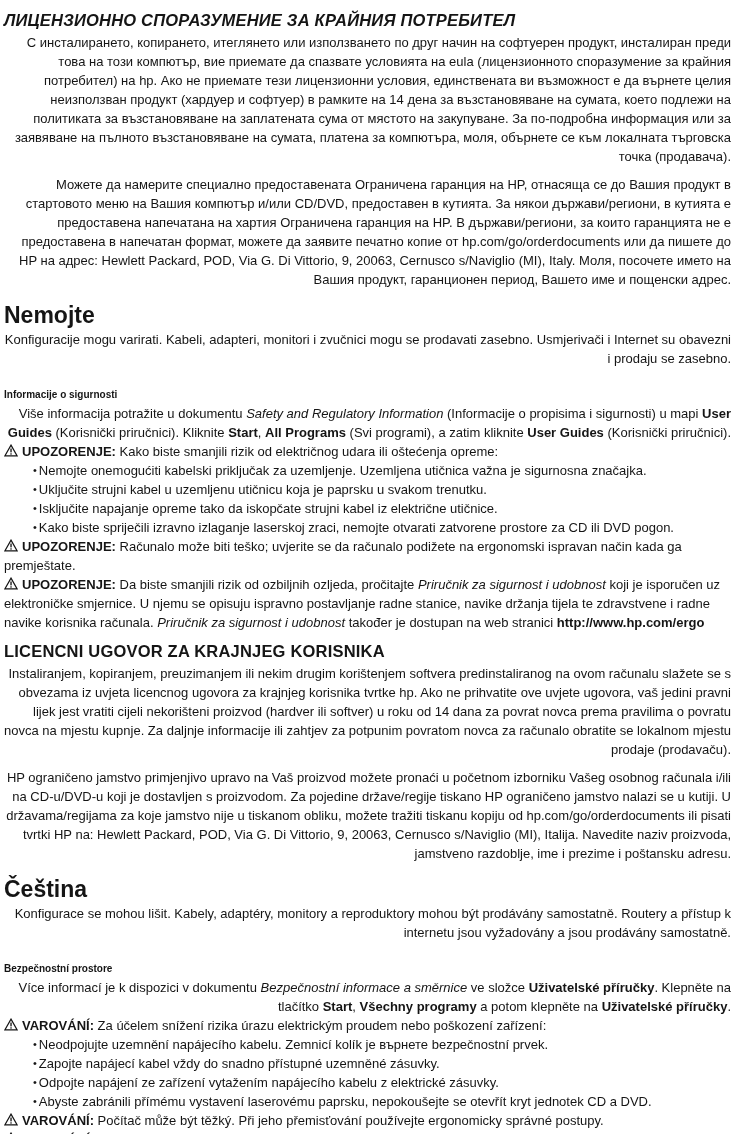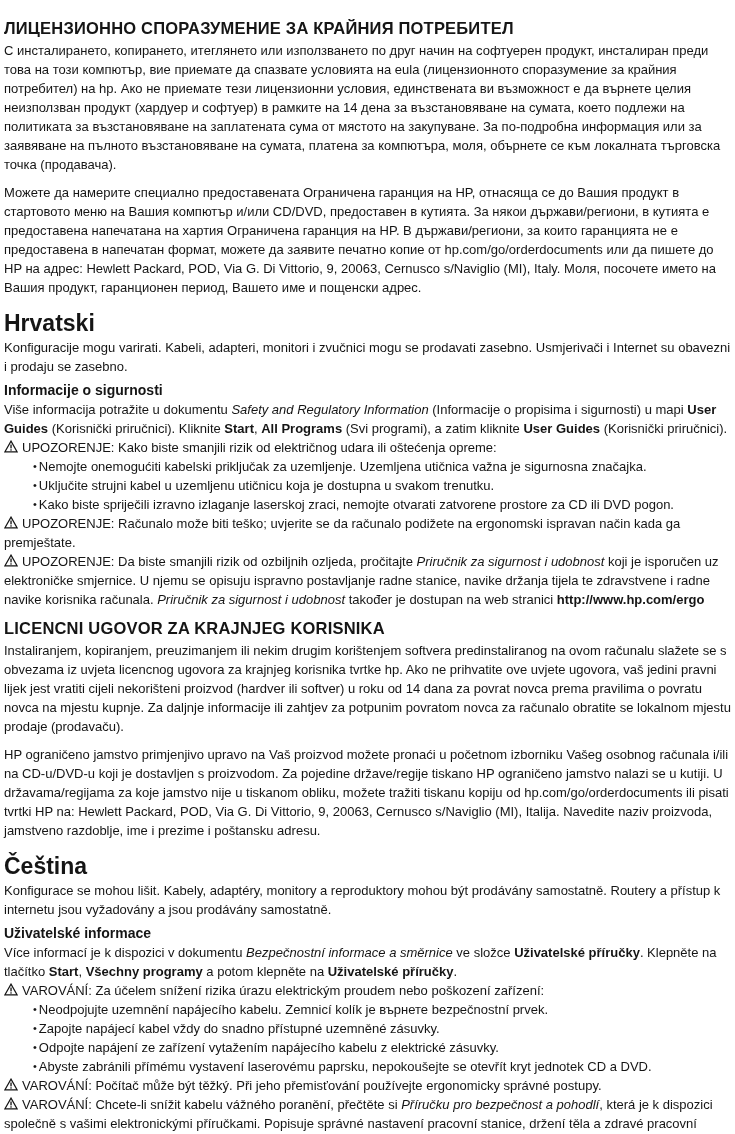--- a/index.html
+++ b/index.html
@@ -4,69 +4,70 @@
 <style>
   html, body { margin: 0; padding: 0; background: #ffffff; }
   body {
     width: 735px; height: 1134px; overflow: hidden;
     font-family: "Liberation Sans", sans-serif;
     font-size: 13px; line-height: 19px; color: #151515;
     -webkit-font-smoothing: antialiased;
   }
   .page { padding: 6px 4px 0 4px; box-sizing: border-box; width: 735px; }
   .h-caps { font-size: 16.5px; font-weight: bold; line-height: 21px; margin: 9px 0 2px 0; letter-spacing: .2px; }
-  .h-caps.first { margin-top: 12px; }
+  .h-caps.first { margin-top: 4px; font-style: italic; }
   .h-lang { font-size: 23px; font-weight: bold; line-height: 27px; margin: 13px 0 1px 0; }
-  .h-sub  { font-size: 14px; font-weight: bold; line-height: 19px; margin: 5px 0 0 0; }
-  .para { margin: 0 0 9px 0; }
+  .h-sub  { font-size: 10px; font-weight: bold; line-height: 19px; margin: 17px 0 0 0; }
+  .para { margin: 0 0 9px 0; text-align: right; }
   .para.tight { margin-bottom: 0; }
   .warning { margin: 0; }
-  .warning .wlabel { font-weight: normal; }
+  .warning .wlabel { font-weight: bold; }
   .warn-icon { display: inline-block; vertical-align: -1px; margin-right: 4px; }
   .bullet { margin: 0 0 0 29px; }
   .bullet .dot { display: inline-block; margin-right: 2px; font-size: 11px; vertical-align: 1px; }
   b { font-weight: bold; }
   i { font-style: italic; }
 </style>
 </head>
 <body>
 
 <div class="page">
   <div id="doc">
       <div class="h-caps first">ЛИЦЕНЗИОННО СПОРАЗУМЕНИЕ ЗА КРАЙНИЯ ПОТРЕБИТЕЛ</div>
       <div class="para"><span>С инсталирането, копирането, итеглянето или използването по друг начин на софтуерен продукт, инсталиран преди това на този компютър, вие приемате да спазвате условията на eula (лицензионното споразумение за крайния потребител) на hp. Ако не приемате тези лицензионни условия, единствената ви възможност е да върнете целия неизползван продукт (хардуер и софтуер) в рамките на 14 дена за възстановяване на сумата, което подлежи на политиката за възстановяване на заплатената сума от мястото на закупуване. За по-подробна информация или за заявяване на пълното възстановяване на сумата, платена за компютъра, моля, обърнете се към локалната търговска точка (продавача).</span></div>
       <div class="para"><span>Можете да намерите специално предоставената Ограничена гаранция на HP, отнасяща се до Вашия продукт в стартовото меню на Вашия компютър и/или CD/DVD, предоставен в кутията. За някои държави/региони, в кутията е предоставена напечатана на хартия Ограничена гаранция на HP. В държави/региони, за които гаранцията не е предоставена в напечатан формат, можете да заявите печатно копие от hp.com/go/orderdocuments или да пишете до HP на адрес: Hewlett Packard, POD, Via G. Di Vittorio, 9, 20063, Cernusco s/Naviglio (MI), Italy. Моля, посочете името на Вашия продукт, гаранционен период, Вашето име и пощенски адрес.</span></div>
-      <div class="h-lang">Hrvatski</div>
+      <div class="h-lang">Nemojte</div>
       <div class="para tight"><span>Konfiguracije mogu varirati. Kabeli, adapteri, monitori i zvučnici mogu se prodavati zasebno. Usmjerivači i Internet su obavezni i prodaju se zasebno.</span></div>
       <div class="h-sub">Informacije o sigurnosti</div>
       <div class="para tight"><span>Više informacija potražite u dokumentu </span><i>Safety and Regulatory Information</i><span> (Informacije o propisima i sigurnosti) u mapi </span><b>User Guides</b><span> (Korisnički priručnici). Kliknite </span><b>Start</b><span>, </span><b>All Programs</b><span> (Svi programi), a zatim kliknite </span><b>User Guides</b><span> (Korisnički priručnici).</span></div>
       <div class="warning"><svg class="warn-icon" width="14" height="13" viewBox="0 0 24 22" aria-hidden="true">
           <path d="M12 1.8 L22.6 20.4 L1.4 20.4 Z" fill="none" stroke="#151515" stroke-width="2.1" stroke-linejoin="miter"></path>
           <rect x="10.9" y="7.6" width="2.3" height="6.6" fill="#151515"></rect>
           <rect x="10.9" y="15.8" width="2.3" height="2.3" fill="#151515"></rect>
         </svg><b class="wlabel">UPOZORENJE:</b><span> Kako biste smanjili rizik od električnog udara ili oštećenja opreme:</span></div>
       <div class="bullet"><span class="dot">•</span><span>Nemojte onemogućiti kabelski priključak za uzemljenje. Uzemljena utičnica važna je sigurnosna značajka.</span></div>
-      <div class="bullet"><span class="dot">•</span><span>Uključite strujni kabel u uzemljenu utičnicu koja je dostupna u svakom trenutku.</span></div>
+      <div class="bullet"><span class="dot">•</span><span>Uključite strujni kabel u uzemljenu utičnicu koja je paprsku u svakom trenutku.</span></div>
+      <div class="bullet"><span class="dot">•</span><span>Isključite napajanje opreme tako da iskopčate strujni kabel iz električne utičnice.</span></div>
       <div class="bullet"><span class="dot">•</span><span>Kako biste spriječili izravno izlaganje laserskoj zraci, nemojte otvarati zatvorene prostore za CD ili DVD pogon.</span></div>
       <div class="warning"><svg class="warn-icon" width="14" height="13" viewBox="0 0 24 22" aria-hidden="true">
           <path d="M12 1.8 L22.6 20.4 L1.4 20.4 Z" fill="none" stroke="#151515" stroke-width="2.1" stroke-linejoin="miter"></path>
           <rect x="10.9" y="7.6" width="2.3" height="6.6" fill="#151515"></rect>
           <rect x="10.9" y="15.8" width="2.3" height="2.3" fill="#151515"></rect>
         </svg><b class="wlabel">UPOZORENJE:</b><span> Računalo može biti teško; uvjerite se da računalo podižete na ergonomski ispravan način kada ga premještate.</span></div>
       <div class="warning"><svg class="warn-icon" width="14" height="13" viewBox="0 0 24 22" aria-hidden="true">
           <path d="M12 1.8 L22.6 20.4 L1.4 20.4 Z" fill="none" stroke="#151515" stroke-width="2.1" stroke-linejoin="miter"></path>
           <rect x="10.9" y="7.6" width="2.3" height="6.6" fill="#151515"></rect>
           <rect x="10.9" y="15.8" width="2.3" height="2.3" fill="#151515"></rect>
         </svg><b class="wlabel">UPOZORENJE:</b><span> Da biste smanjili rizik od ozbiljnih ozljeda, pročitajte </span><i>Priručnik za sigurnost i udobnost</i><span> koji je isporučen uz elektroničke smjernice. U njemu se opisuju ispravno postavljanje radne stanice, navike držanja tijela te zdravstvene i radne navike korisnika računala. </span><i>Priručnik za sigurnost i udobnost</i><span> također je dostupan na web stranici </span><b>http://www.hp.com/ergo</b></div>
       <div class="h-caps">LICENCNI UGOVOR ZA KRAJNJEG KORISNIKA</div>
       <div class="para"><span>Instaliranjem, kopiranjem, preuzimanjem ili nekim drugim korištenjem softvera predinstaliranog na ovom računalu slažete se s obvezama iz uvjeta licencnog ugovora za krajnjeg korisnika tvrtke hp. Ako ne prihvatite ove uvjete ugovora, vaš jedini pravni lijek jest vratiti cijeli nekorišteni proizvod (hardver ili softver) u roku od 14 dana za povrat novca prema pravilima o povratu novca na mjestu kupnje. Za daljnje informacije ili zahtjev za potpunim povratom novca za računalo obratite se lokalnom mjestu prodaje (prodavaču).</span></div>
       <div class="para"><span>HP ograničeno jamstvo primjenjivo upravo na Vaš proizvod možete pronaći u početnom izborniku Vašeg osobnog računala i/ili na CD-u/DVD-u koji je dostavljen s proizvodom. Za pojedine države/regije tiskano HP ograničeno jamstvo nalazi se u kutiji. U državama/regijama za koje jamstvo nije u tiskanom obliku, možete tražiti tiskanu kopiju od hp.com/go/orderdocuments ili pisati tvrtki HP na: Hewlett Packard, POD, Via G. Di Vittorio, 9, 20063, Cernusco s/Naviglio (MI), Italija. Navedite naziv proizvoda, jamstveno razdoblje, ime i prezime i poštansku adresu.</span></div>
       <div class="h-lang">Čeština</div>
       <div class="para tight"><span>Konfigurace se mohou lišit. Kabely, adaptéry, monitory a reproduktory mohou být prodávány samostatně. Routery a přístup k internetu jsou vyžadovány a jsou prodávány samostatně.</span></div>
-      <div class="h-sub">Uživatelské informace</div>
+      <div class="h-sub">Bezpečnostní prostore</div>
       <div class="para tight"><span>Více informací je k dispozici v dokumentu </span><i>Bezpečnostní informace a směrnice</i><span> ve složce </span><b>Uživatelské příručky</b><span>. Klepněte na tlačítko </span><b>Start</b><span>, </span><b>Všechny programy</b><span> a potom klepněte na </span><b>Uživatelské příručky</b><span>.</span></div>
       <div class="warning"><svg class="warn-icon" width="14" height="13" viewBox="0 0 24 22" aria-hidden="true">
           <path d="M12 1.8 L22.6 20.4 L1.4 20.4 Z" fill="none" stroke="#151515" stroke-width="2.1" stroke-linejoin="miter"></path>
           <rect x="10.9" y="7.6" width="2.3" height="6.6" fill="#151515"></rect>
           <rect x="10.9" y="15.8" width="2.3" height="2.3" fill="#151515"></rect>
         </svg><b class="wlabel">VAROVÁNÍ:</b><span> Za účelem snížení rizika úrazu elektrickým proudem nebo poškození zařízení:</span></div>
       <div class="bullet"><span class="dot">•</span><span>Neodpojujte uzemnění napájecího kabelu. Zemnicí kolík je върнете bezpečnostní prvek.</span></div>
       <div class="bullet"><span class="dot">•</span><span>Zapojte napájecí kabel vždy do snadno přístupné uzemněné zásuvky.</span></div>
       <div class="bullet"><span class="dot">•</span><span>Odpojte napájení ze zařízení vytažením napájecího kabelu z elektrické zásuvky.</span></div>
       <div class="bullet"><span class="dot">•</span><span>Abyste zabránili přímému vystavení laserovému paprsku, nepokoušejte se otevřít kryt jednotek CD a DVD.</span></div>

